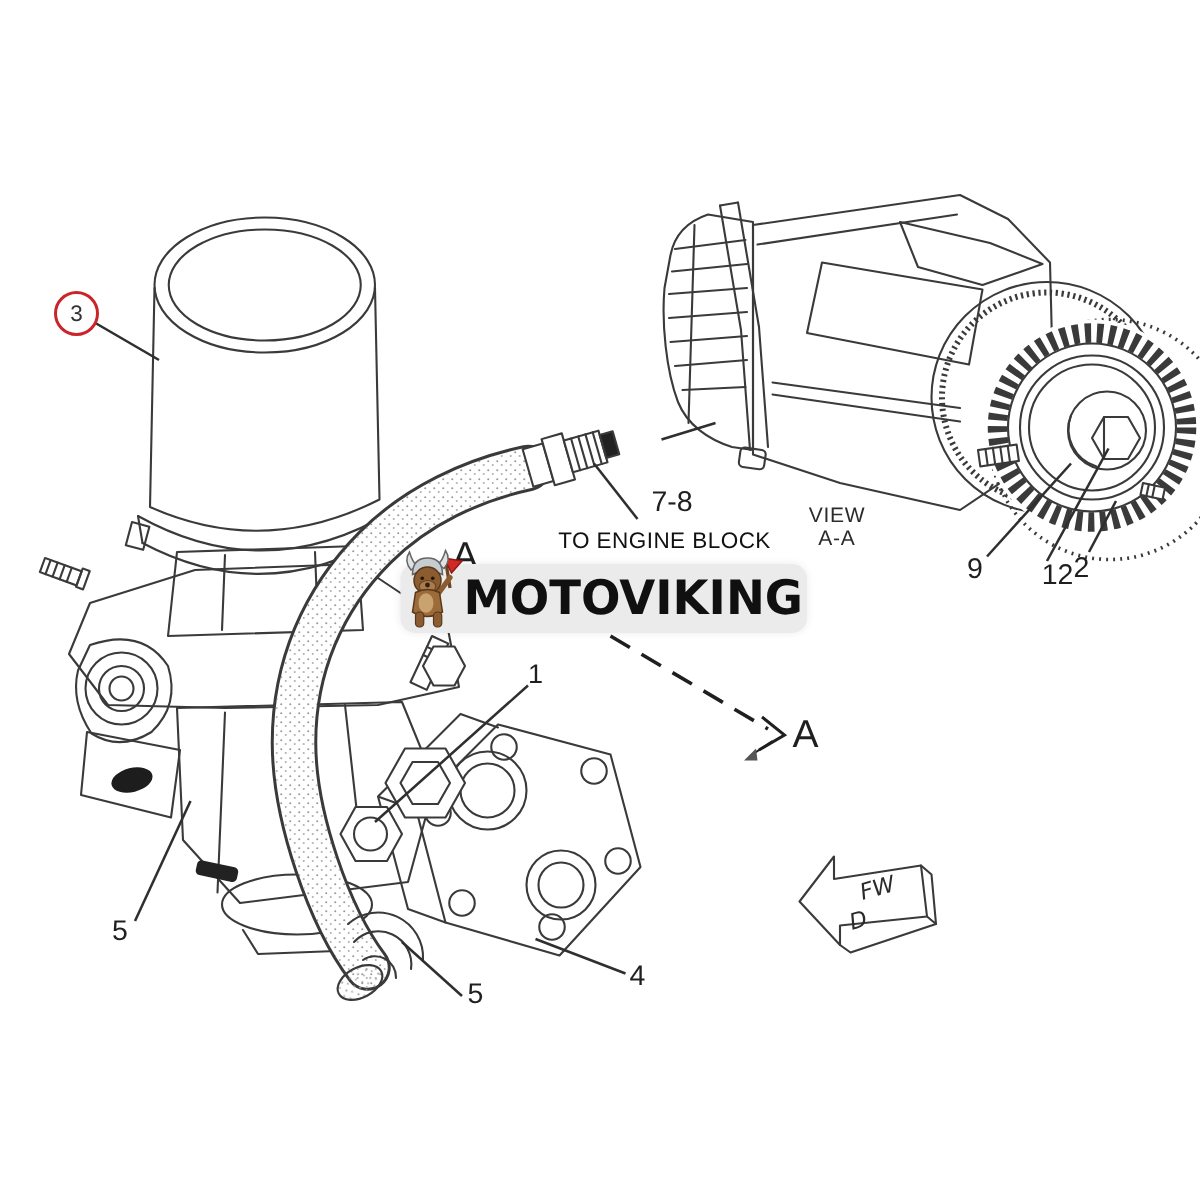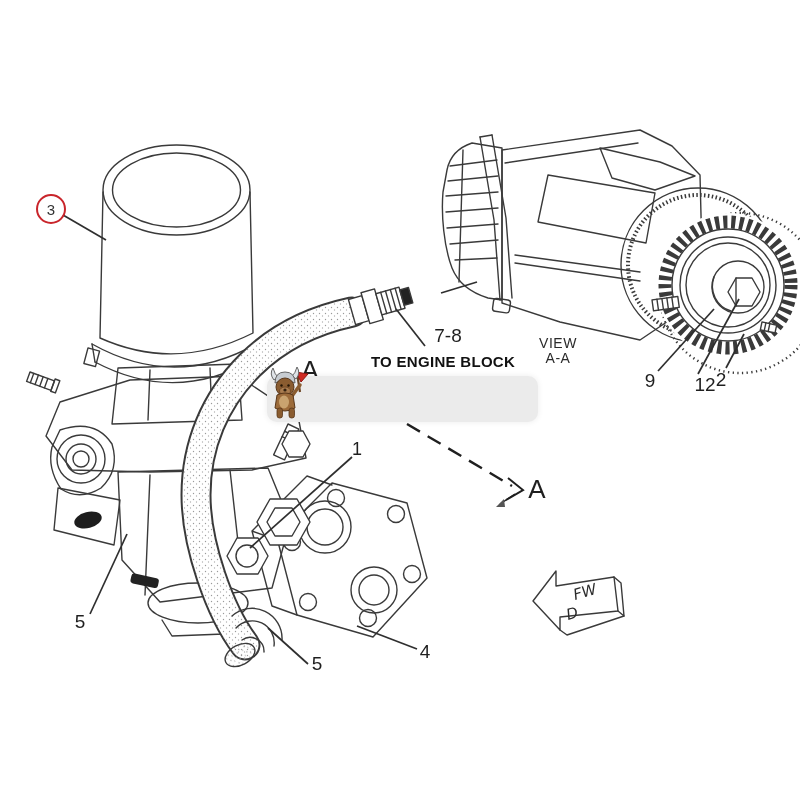--- a/index.html
+++ b/index.html
@@ -4,21 +4,21 @@
 <style>
   html,body{margin:0;padding:0;background:#fff;}
   #stage{position:relative;width:800px;height:800px;background:#ffffff;overflow:hidden;
          font-family:"Liberation Sans",sans-serif;}
   svg{position:absolute;left:0;top:0;}
   .lineart{stroke:#3a3a3a;fill:none;stroke-width:1.4;stroke-linejoin:round;stroke-linecap:round;}
   .label{position:absolute;transform:translate(-50%,-50%);color:#1f1f1f;white-space:nowrap;
          font-size:19px;line-height:1;}
   .label.small{font-size:18px;}
   .label.big{font-size:26px;}
-  .label.note{font-weight:bold;font-size:15px;letter-spacing:.3px;color:#111;}
+  .label.note{font-weight:normal;font-size:15px;letter-spacing:.3px;color:#111;}
   .label.view{font-size:14px;line-height:15px;text-align:center;color:#2b2b2b;letter-spacing:.5px;}
   #callout-circle{position:absolute;left:36px;top:194px;width:26px;height:26px;border:2.4px solid #c9252b;
          border-radius:50%;display:flex;align-items:center;justify-content:center;
          font-size:15px;color:#333;background:transparent;}
   #watermark-band{position:absolute;left:267px;top:376px;width:271px;height:46px;background:#ebebeb;
          border-radius:10px;box-shadow:0 0 6px rgba(0,0,0,0.08);}
   #brand-text{position:absolute;left:42px;top:0;height:46px;line-height:47px;font-family:"DejaVu Sans",sans-serif;
          font-weight:800;font-size:31px;letter-spacing:0px;color:#101010;transform:scaleY(1.02);}
   #mascot{position:absolute;left:-1px;top:-12px;}
 </style>
@@ -252,15 +252,16 @@
       <circle cx="19" cy="23" r="9" fill="#8a5c30" stroke="#59371a" stroke-width="1"></circle>
       <ellipse cx="19" cy="27" rx="5.5" ry="4" fill="#a97c4f" stroke="#6b4423" stroke-width=".8"></ellipse>
       <circle cx="15.5" cy="21.5" r="1.2" fill="#241505"></circle>
       <circle cx="22.5" cy="21.5" r="1.2" fill="#241505"></circle>
       <circle cx="19" cy="26" r="1.6" fill="#33200e"></circle>
       <path d="M11,31 Q19,27 27,31 L29,44 Q19,50 9,44 Z" fill="#9c6b3a" stroke="#59371a" stroke-width="1"></path>
       <ellipse cx="18" cy="38" rx="5" ry="6.5" fill="#c9a36f"></ellipse>
       <rect x="11" y="44" width="5.5" height="10" rx="2.5" fill="#8a5c30" stroke="#59371a" stroke-width=".8"></rect>
       <rect x="23" y="44" width="5.5" height="10" rx="2.5" fill="#8a5c30" stroke="#59371a" stroke-width=".8"></rect>
     </svg>
+    <div id="brand-text">MOTOVIKING</div>
   </div>
 
 </div>
 
 </body></html>

